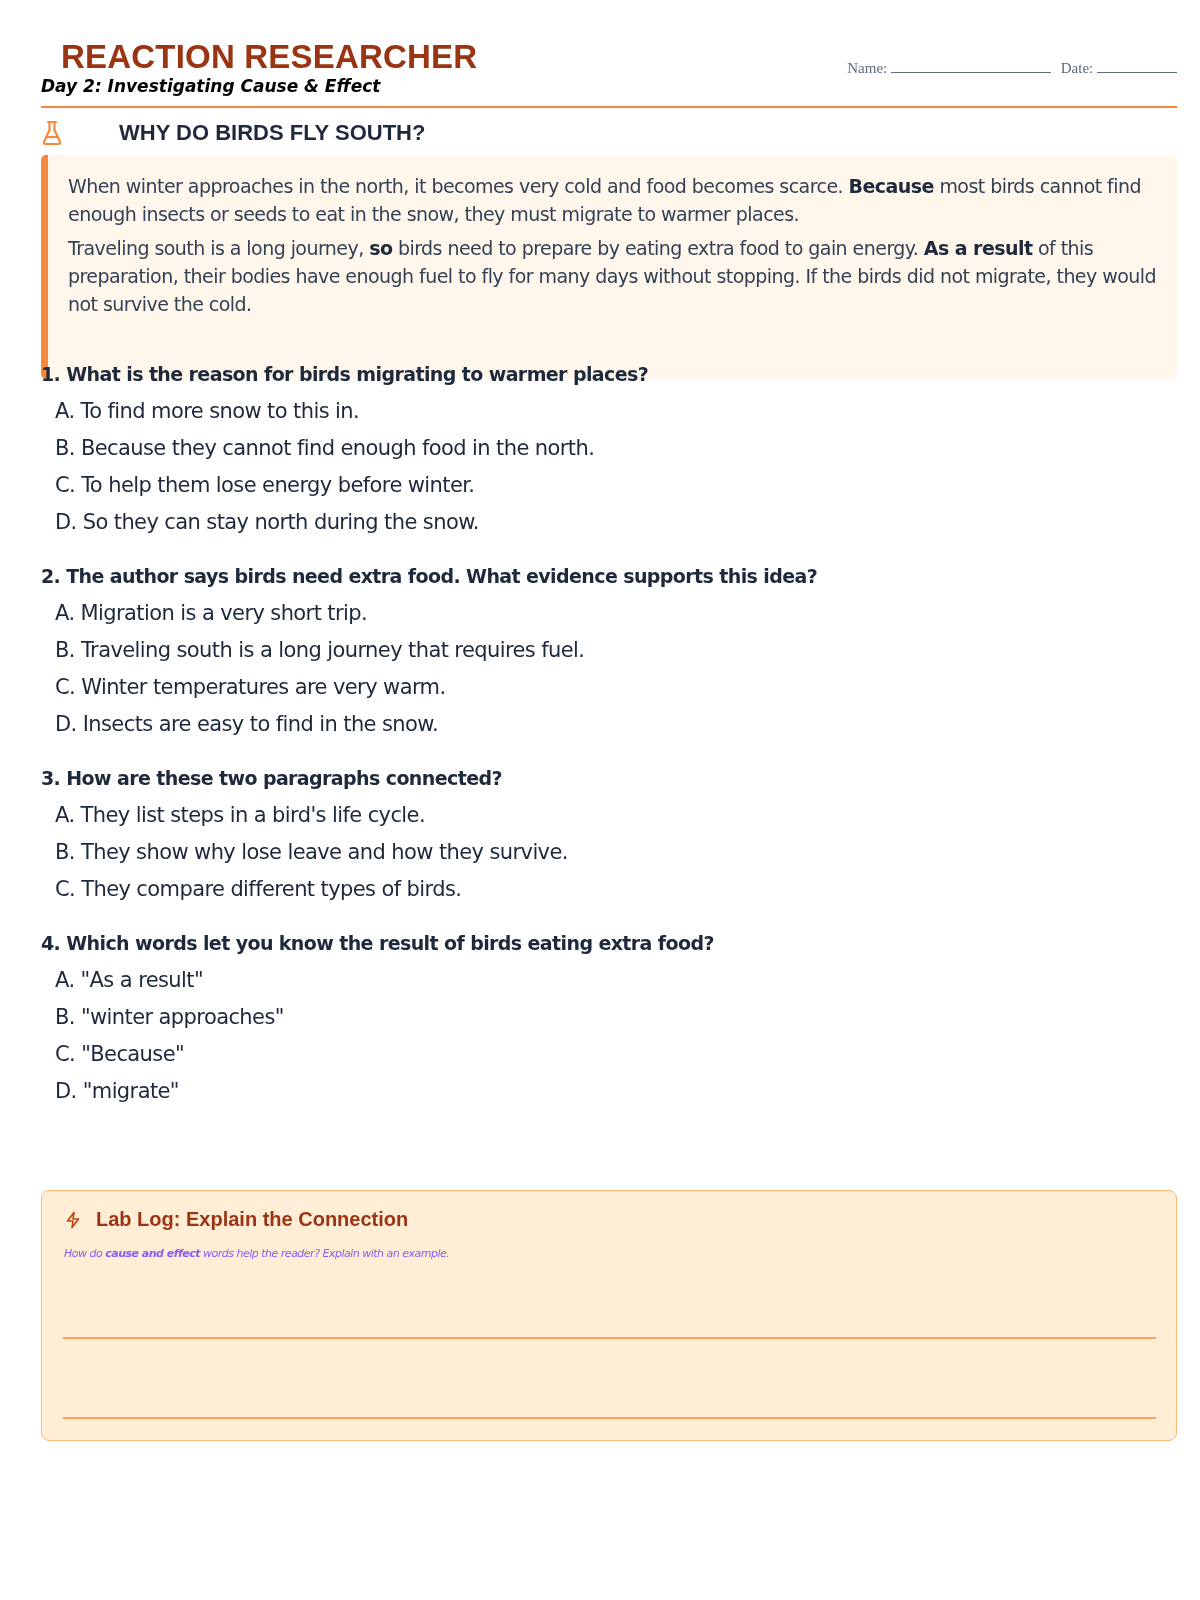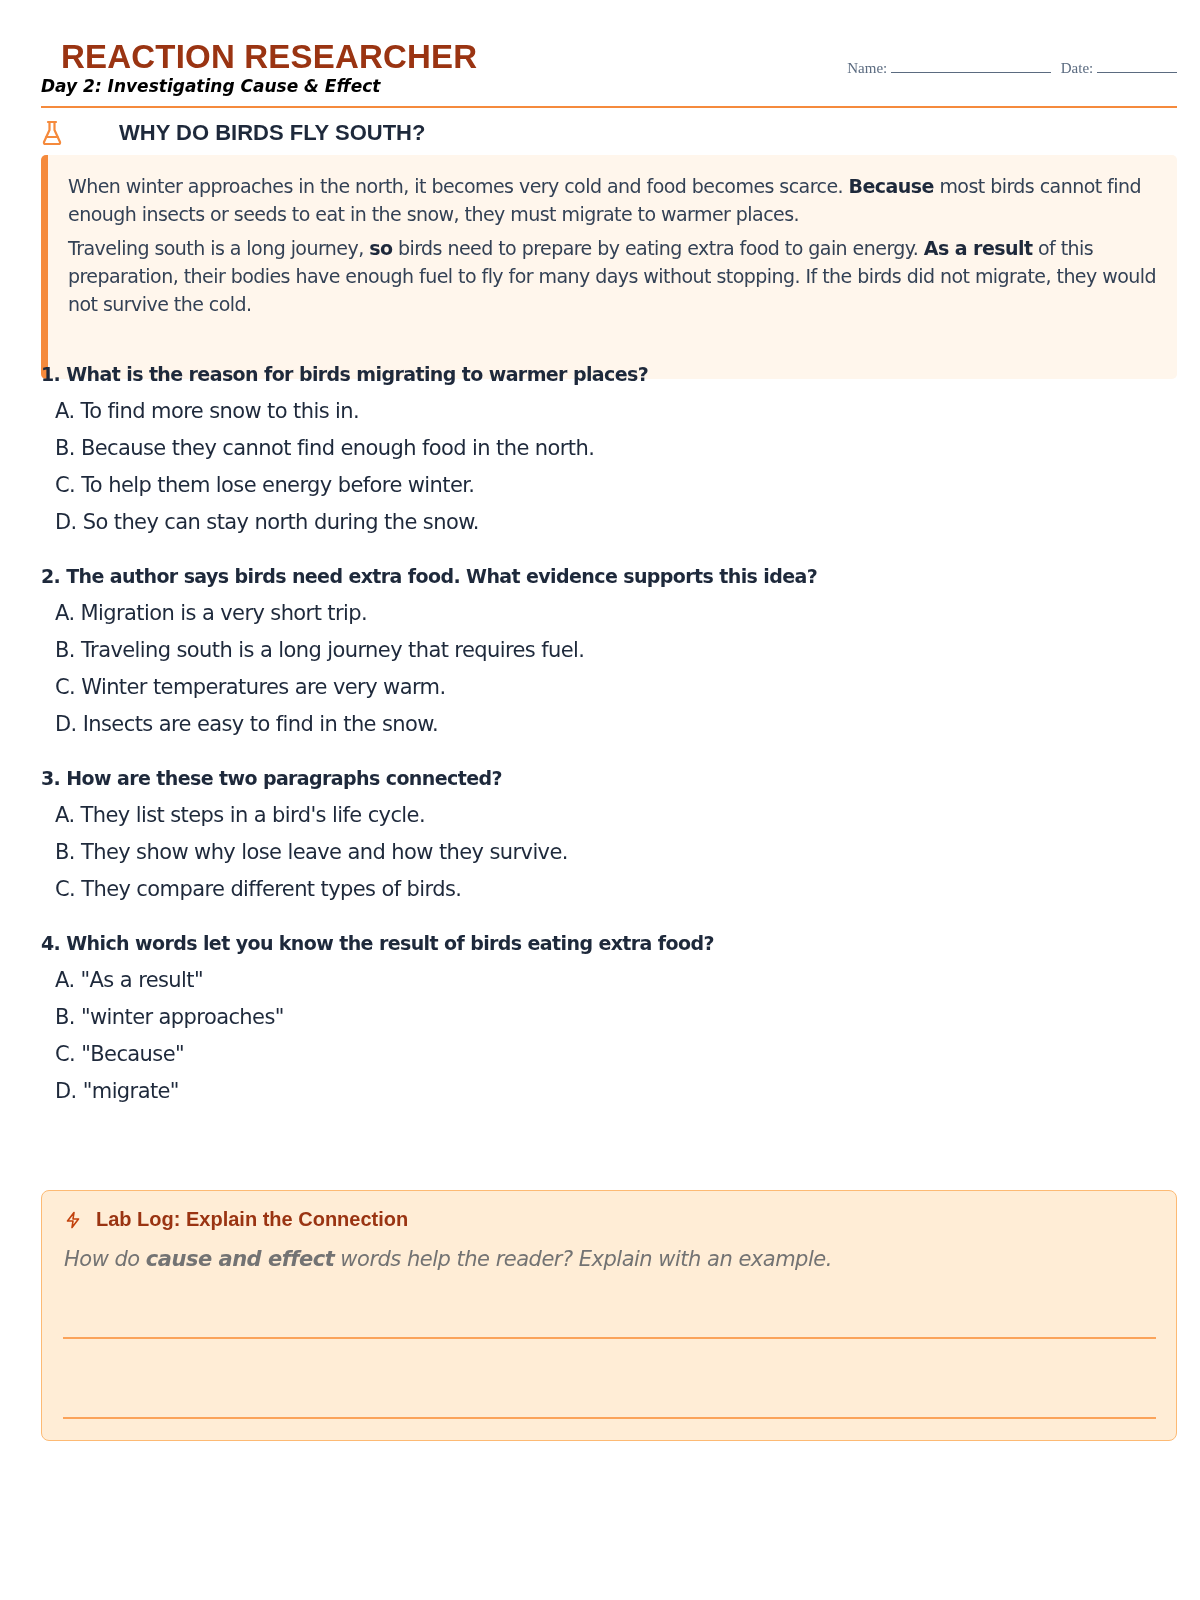--- a/index.html
+++ b/index.html
@@ -81,21 +81,21 @@
     .lab-head {
       position: absolute; left: 22px; top: 17px; display: flex; align-items: center;
     }
     .bolt { width: 18px; height: 18px; margin-right: 14px; }
     .lab-title {
       font-family: "Liberation Sans", sans-serif;
       font-weight: bold; font-size: 20px; color: #9a3412;
     }
     .lab-prompt {
       position: absolute; left: 22px; top: 56px;
-      font-style: italic; font-size: 21px; color: #737373; letter-spacing: -0.5px;
+      font-style: italic; font-size: 11px; color: #8b5cf6; letter-spacing: -0.5px;
     }
     .lab-prompt b { font-weight: bold; }
     .answer-line {
       position: absolute; left: 21px; width: 1093px; height: 0;
       border-top: 2px solid #fba35a;
     }
     .answer-line.l1 { top: 146px; }
     .answer-line.l2 { top: 226px; }
   </style>
 </head>

